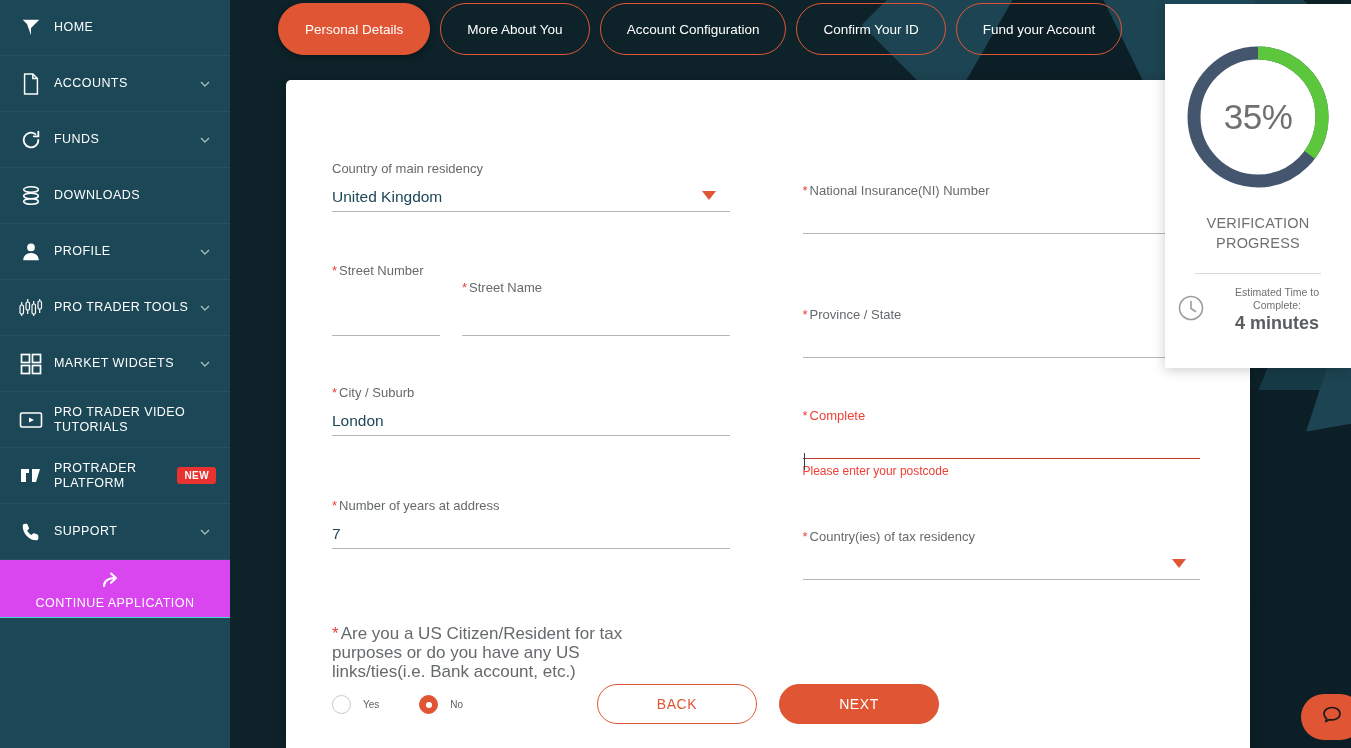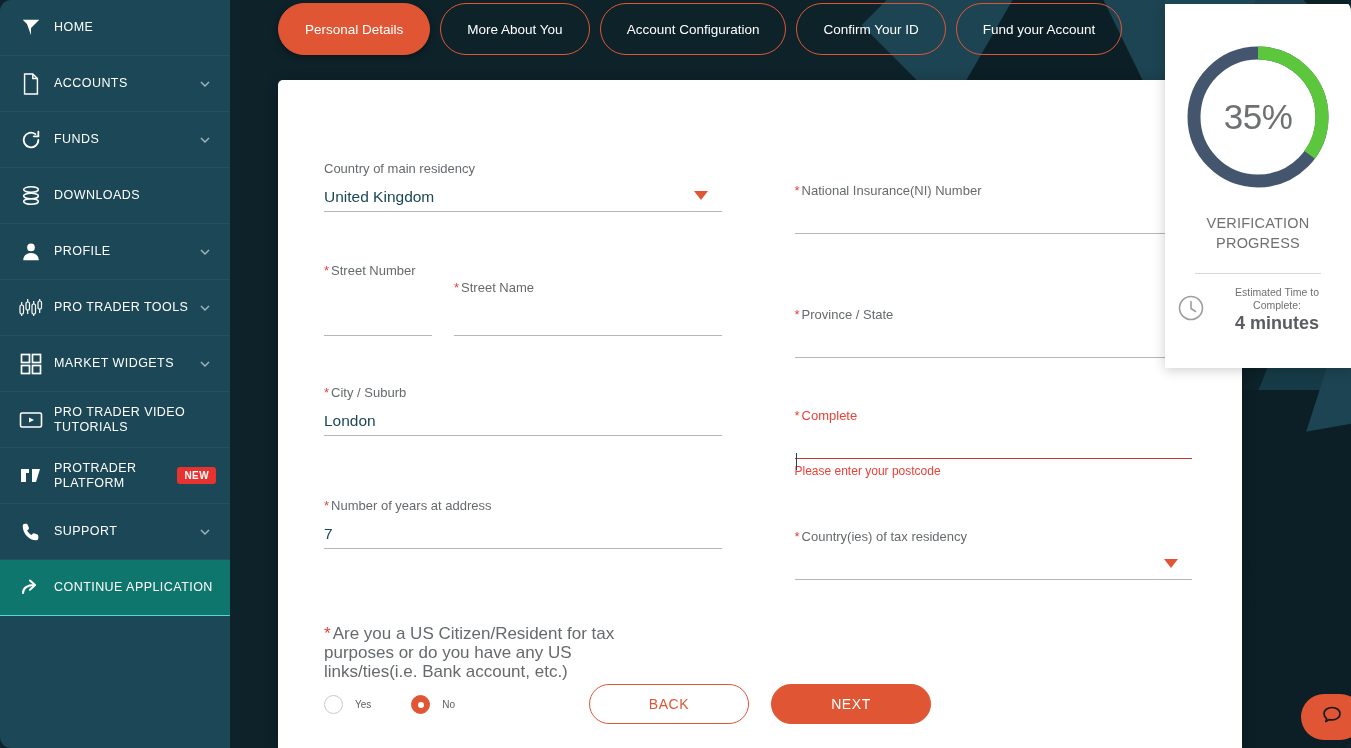--- a/index.html
+++ b/index.html
@@ -2,21 +2,21 @@
 <html><head>
 <meta charset="utf-8">
 <style>
   * { box-sizing: border-box; margin: 0; padding: 0; }
   html, body {
     width: 1351px; height: 748px;
     overflow: hidden;
     font-family: "Liberation Sans", sans-serif;
     background: #0d2229;
   }
-  #app { position: relative; width: 1351px; height: 748px; overflow: hidden; border-radius: 11px; }
+  #app { position: relative; width: 1351px; height: 748px; overflow: hidden; }
 
   
   .bg-layer { position: absolute; inset: 0; background: #0d2229; overflow: hidden; }
   .shape { position: absolute; background: #1d4452; }
   .shape.dark { background: #0c1f26; }
   .shape.mid  { background: #163b47; }
 
   
   .sidebar {
     position: absolute; left: 0; top: 0; width: 230px; height: 748px;
@@ -32,21 +32,21 @@
     display: flex; align-items: center; justify-content: center;
     margin-right: 6px; color: #ffffff;
   }
   .nav-item .lbl {
     color: #ffffff; font-size: 12.5px; letter-spacing: .45px;
     font-weight: 400; line-height: 15px; flex: 1;
   }
   .nav-item .chev {
     width: 14px; height: 14px; margin-right: 4px; opacity: .75;
   }
-  .nav-item.active { background: #0f766e; border-bottom-color: #4fd8cf; }
+  .nav-item.active { background: #d946ef; border-bottom-color: #4fd8cf; flex-direction: column; }
   .nav-item.active .lbl { color: #ffffff; }
   .badge-new {
     background: #e8322f; color: #fff; font-size: 10px; font-weight: bold;
     padding: 3px 7px; border-radius: 3px; letter-spacing: .4px; margin-left: 4px;
   }
 
   
   .tabs {
     position: absolute; top: 3px; left: 278px; z-index: 30;
     display: flex; gap: 0;
@@ -58,21 +58,21 @@
     border: 1px solid #e05634; background: transparent;
     margin-right: 10px; cursor: pointer; white-space: nowrap;
   }
   .tab.active {
     background: #e05634; border-color: #e05634; font-weight: 400;
     box-shadow: 0 2px 7px rgba(0,0,0,.35);
   }
 
   
   .card {
-    position: absolute; left: 278px; top: 80px; width: 964px; height: 668px;
+    position: absolute; left: 286px; top: 80px; width: 964px; height: 668px;
     background: #ffffff; border-radius: 5px 5px 0 0; z-index: 25;
     box-shadow: 0 2px 14px rgba(0,0,0,.22);
   }
   .form-grid {
     position: absolute; left: 46px; top: 80px; right: 50px;
     display: grid; grid-template-columns: 1fr 1fr; column-gap: 73px;
   }
   .col { display: flex; flex-direction: column; }
 
   .field { position: relative; margin-bottom: 28px; }

